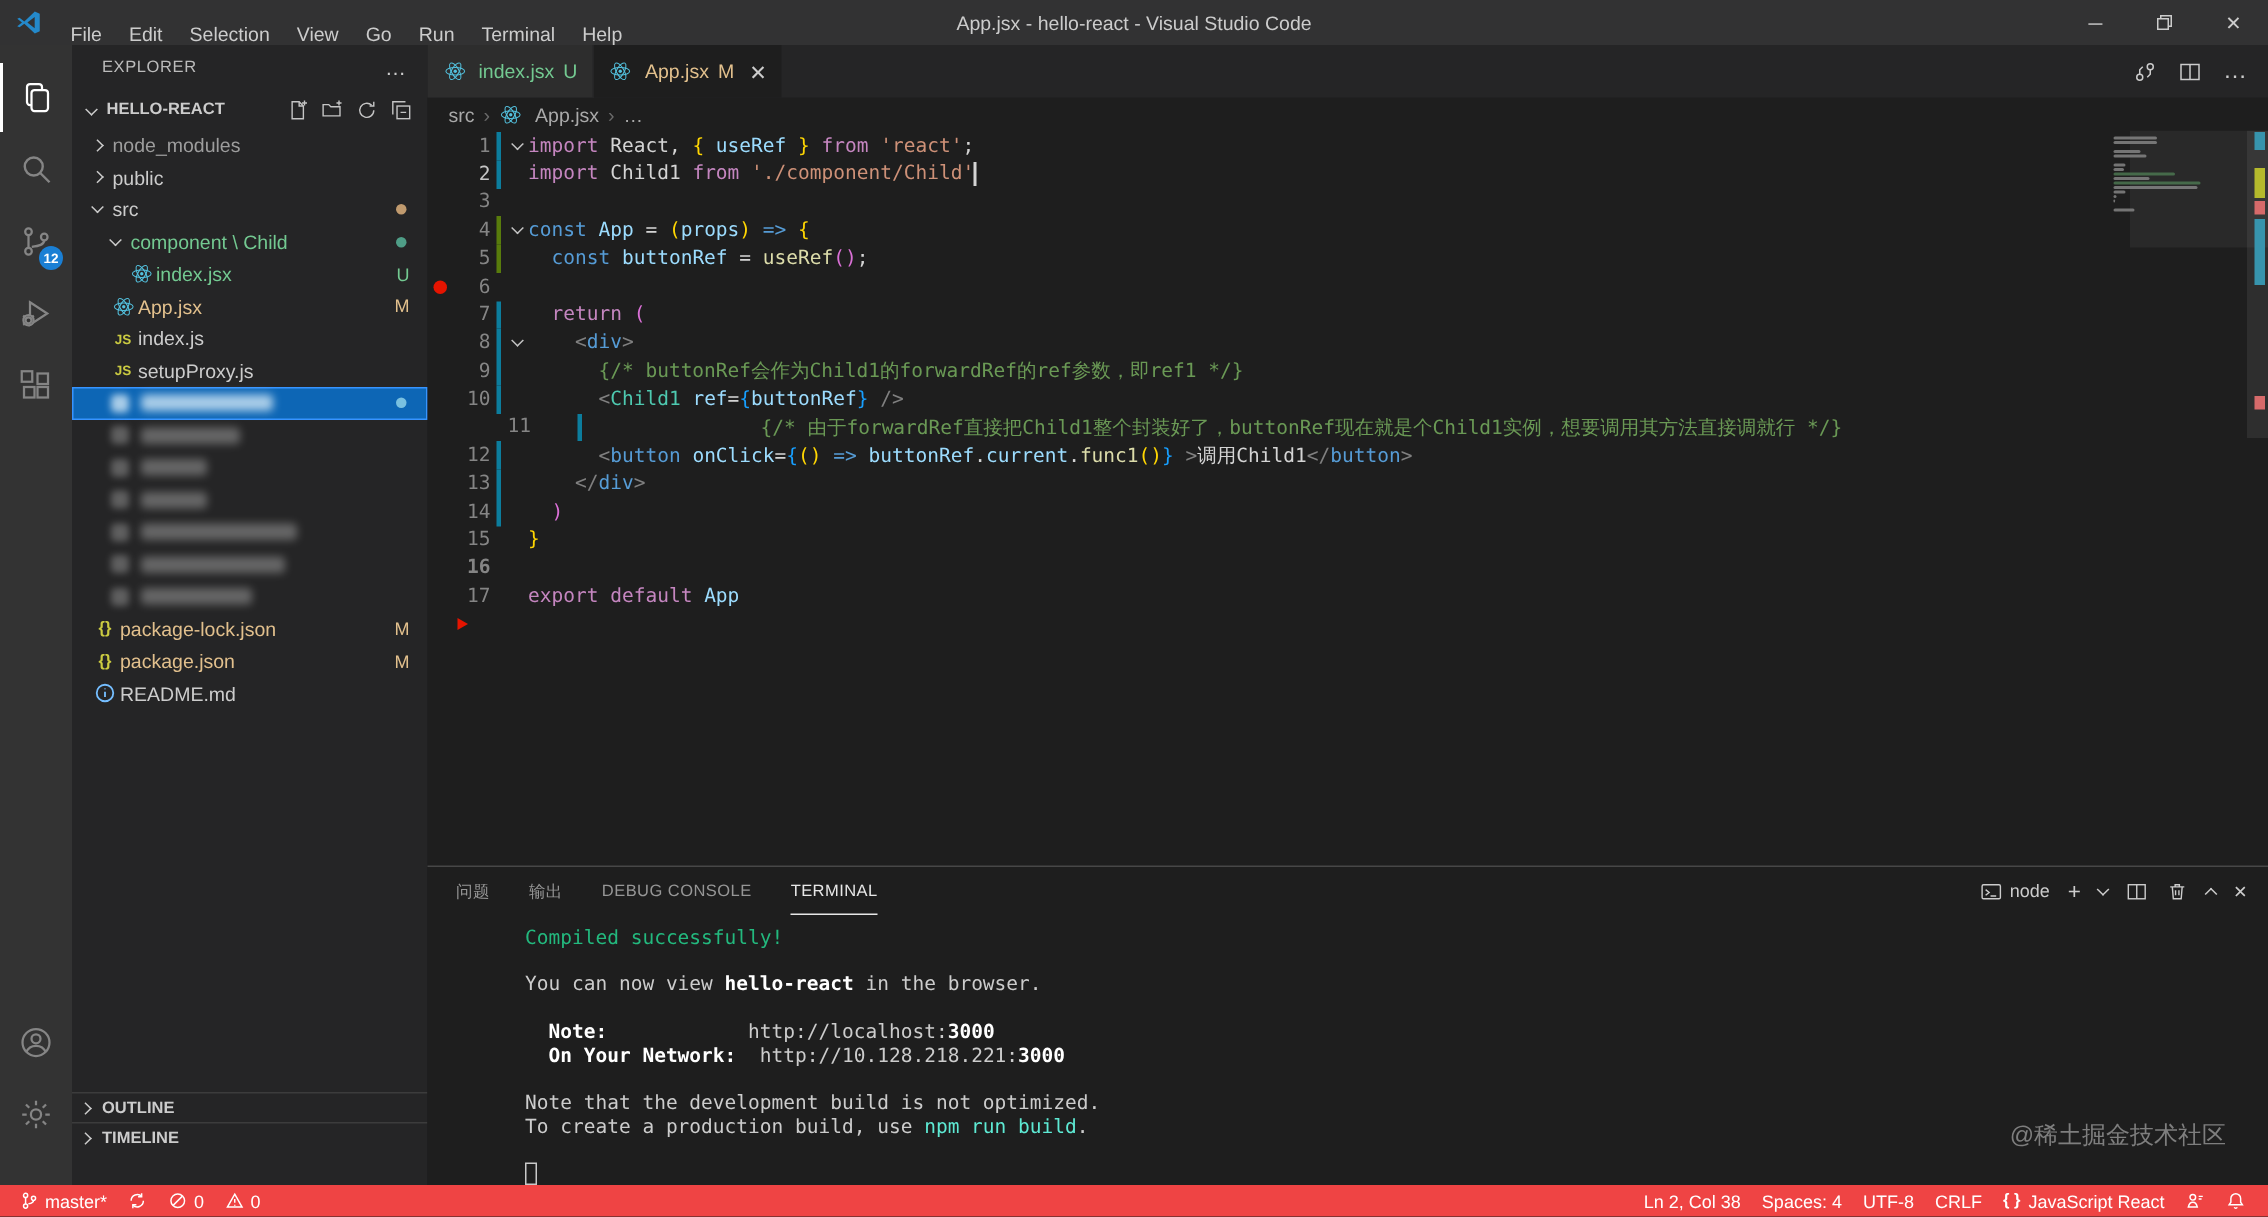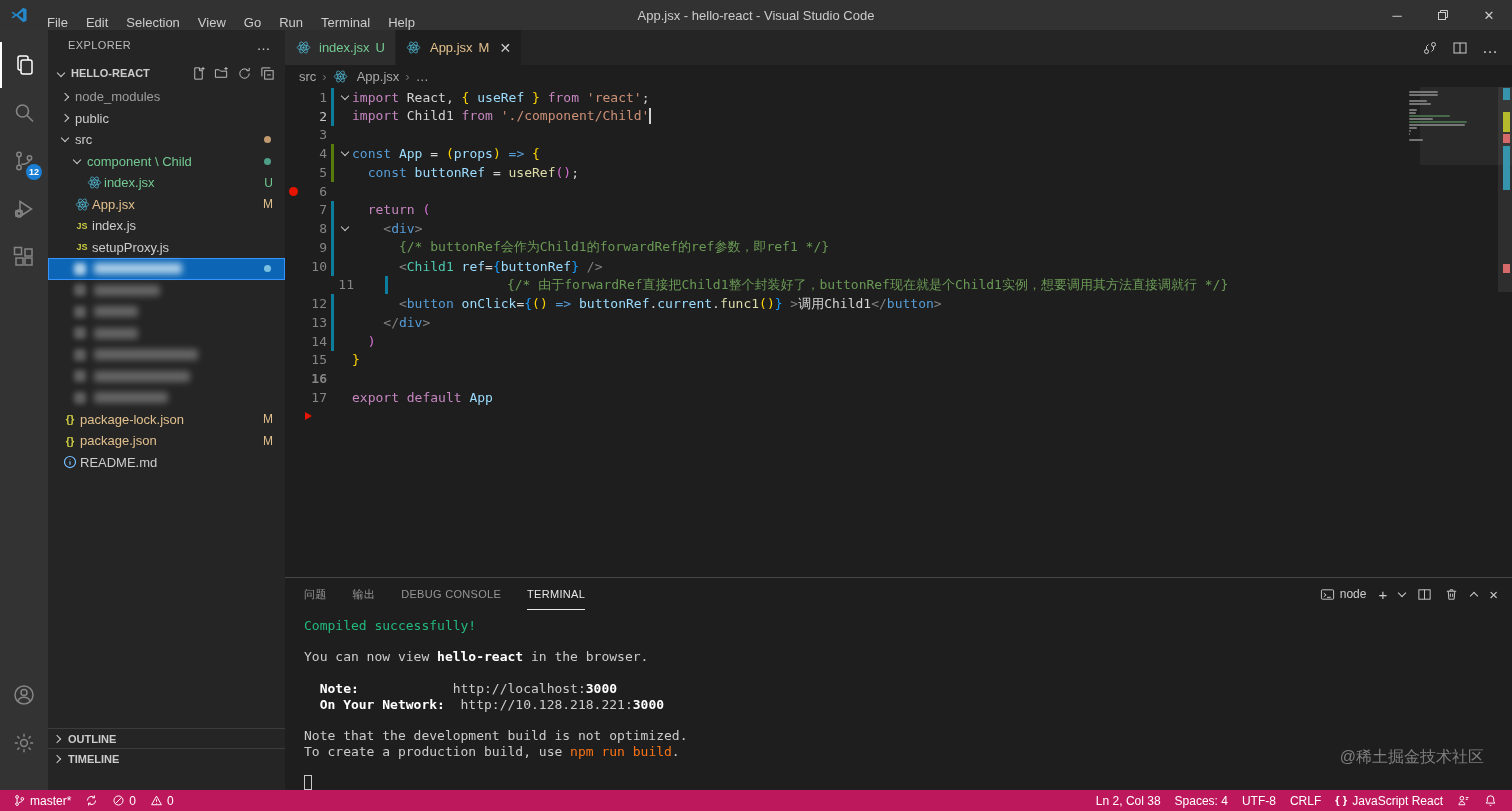--- a/index.html
+++ b/index.html
@@ -95,23 +95,23 @@
   .panel-head { position:absolute; left:0; top:0; right:0; height:32px; display:flex; align-items:center; }
   .panel-tabs { display:flex; padding-left:19px; gap:26px; }
   .panel-tab { font-size:11px; letter-spacing:.3px; color:#969696; height:32px; display:flex; align-items:center; }
   .panel-tab.active { color:#e7e7e7; border-bottom:1px solid #e7e7e7; }
   .panel-actions { margin-left:auto; display:flex; align-items:center; gap:12px; padding-right:14px; color:#cccccc; font-size:12px; }
   .panel-actions svg { width:15px; height:15px; }
   .panel-actions .gly { font-size:15px; }
   .term-sel { display:flex; align-items:center; gap:5px; }
   .term { position:absolute; left:19px; top:40px; right:20px; bottom:0; font-family:"DejaVu Sans Mono",monospace;
     font-size:13px; line-height:15.7px; color:#cccccc; }
-  .tline { white-space:pre; }
+  .tline { white-space:pre;margin-left:46px; }
   .tb { font-weight:bold; color:#ffffff; }
-  .tgreen { color:#23b97e; } .tcyan { color:#f97316; }
+  .tgreen { color:#23b97e; } .tcyan { color:#5eead4; }
   .t-cursor { display:inline-block; width:8px; height:15px; border:1px solid #c9c9c9; vertical-align:-3px; }
   .watermark { position:absolute; right:28px; bottom:22px; color:#8f8f8f; font-size:16px; opacity:.85; }
 
   
   .statusbar { position:absolute; left:0; bottom:0; width:1512px; height:21px; background:#1173ca;
     display:flex; align-items:center; color:#ffffff; font-size:12px; }
   .sb-left { display:flex; padding-left:6px; }
   .sb-right { margin-left:auto; display:flex; padding-right:8px; }
   .sb-item { display:flex; align-items:center; gap:4px; padding:0 7px; height:21px; }
   .sb-item svg { width:13px; height:13px; }
@@ -638,21 +638,21 @@
           <div class="tline">&nbsp;</div>
           <div class="tline"><span>Note that the development build is not optimized.</span></div>
           <div class="tline"><span>To create a production build, use </span><span class="tcyan">npm run build</span><span>.</span></div>
           <div class="tline">&nbsp;</div>
           <div class="tline"><span class="t-cursor"></span></div>
         </div>
       <div class="watermark">@稀土掘金技术社区</div>
     </div>
   </section>
 
-  <footer class="statusbar" id="statusbar" style="background: #be185d;">
+  <footer class="statusbar" id="statusbar" style="background: #ef4444;">
     <div class="sb-left" id="sb-left">
         <div class="sb-item">
           <span style="display: inline-flex;">
             <svg viewBox="0 0 16 16" fill="none" stroke="#fff" stroke-width="1.2" style="width: 13px; height: 13px;">
               <circle cx="5" cy="3.6" r="1.7"></circle>
               <circle cx="5" cy="12.4" r="1.7"></circle>
               <circle cx="11.5" cy="6" r="1.7"></circle>
               <path d="M5 5.3v5.4M11.5 7.7c0 2-2.2 2.4-4.2 2.8"></path>
             </svg>
           </span>

